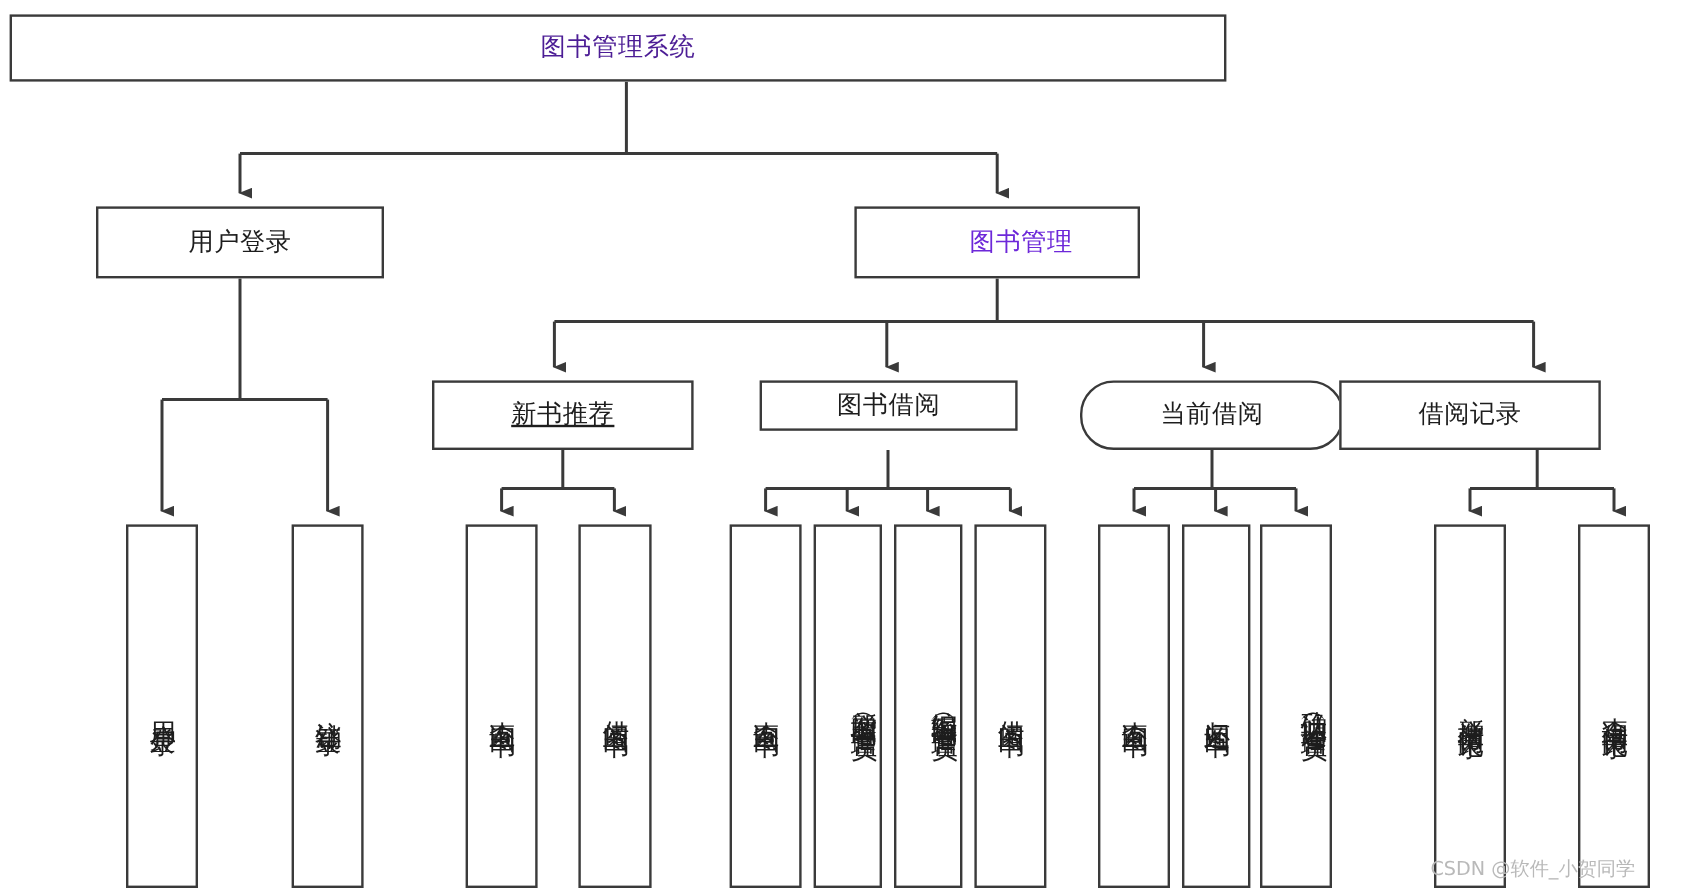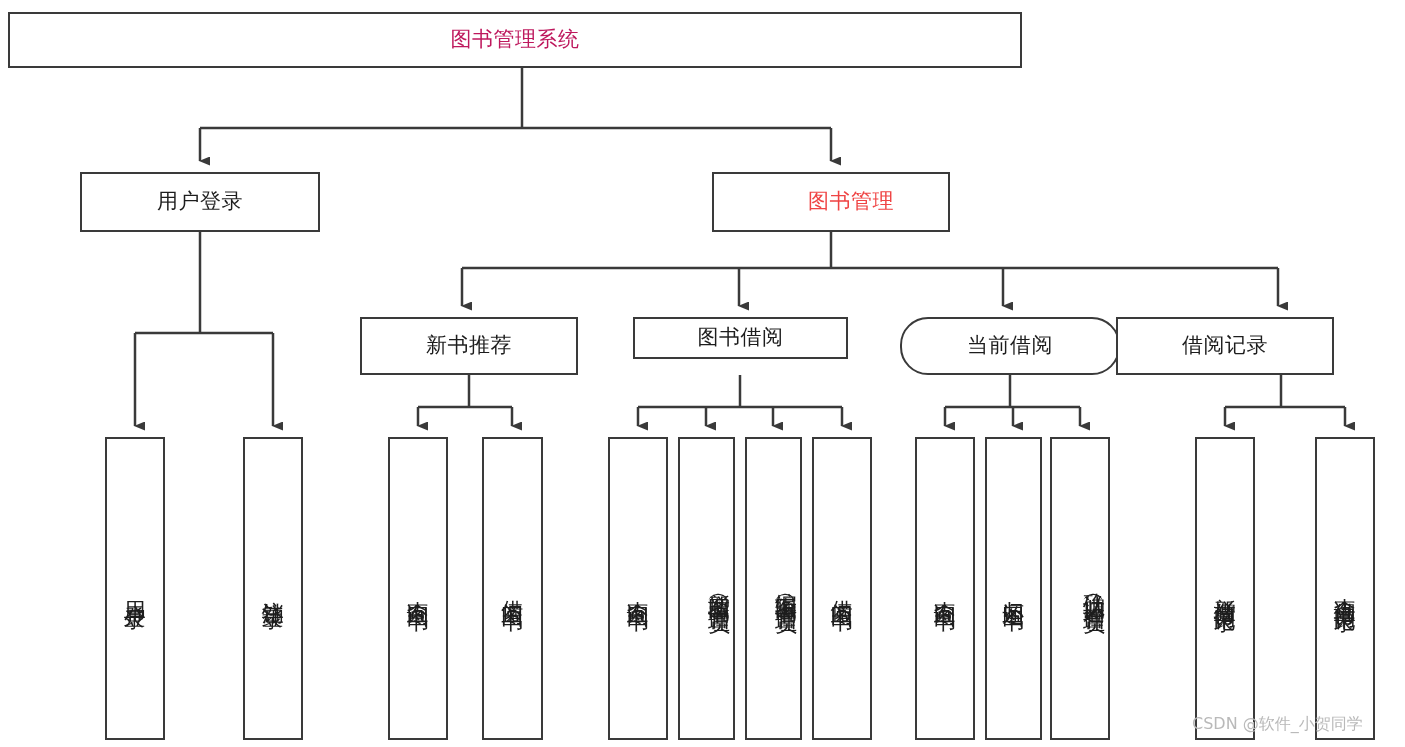--- a/index.html
+++ b/index.html
@@ -102,24 +102,24 @@
         <line x1="1013" y1="407" x2="1013" y2="426" marker-end="url(#arrowhead)"></line>
         <line x1="1080" y1="407" x2="1080" y2="426" marker-end="url(#arrowhead)"></line>
         <line x1="1281" y1="375" x2="1281" y2="407"></line>
         <line x1="1225" y1="407" x2="1345" y2="407"></line>
         <line x1="1225" y1="407" x2="1225" y2="426" marker-end="url(#arrowhead)"></line>
         <line x1="1345" y1="407" x2="1345" y2="426" marker-end="url(#arrowhead)"></line>
       </g>
   </svg>
 
   <div id="node-layer">
-      <div class="node horiz" style="left: 8px; top: 12px; width: 1014px; height: 56px; border-color: rgb(58, 58, 58); color: #be185d;">图书管理系统</div>
+      <div class="node horiz" style="left: 8px; top: 12px; width: 1014px; height: 56px; border-color: rgb(58, 58, 58); color: #4c1d95;">图书管理系统</div>
       <div class="node horiz" style="left: 80px; top: 172px; width: 240px; height: 60px; border-color: rgb(58, 58, 58); color: rgb(29, 29, 29);">用户登录</div>
-      <div class="node horiz" style="left: 712px; top: 172px; width: 238px; height: 60px; border-color: rgb(58, 58, 58); color: #ef4444; padding-left: 40px;">图书管理</div>
-      <div class="node horiz" style="left: 360px; top: 317px; width: 218px; height: 58px; border-color: rgb(58, 58, 58); color: rgb(29, 29, 29);">新书推荐</div>
+      <div class="node horiz" style="left: 712px; top: 172px; width: 238px; height: 60px; border-color: rgb(58, 58, 58); color: #6d28d9; padding-left: 40px;">图书管理</div>
+      <div class="node horiz" style="left: 360px; top: 317px; width: 218px; height: 58px; border-color: rgb(58, 58, 58); color: rgb(29, 29, 29); text-decoration: underline;">新书推荐</div>
       <div class="node horiz" style="left: 633px; top: 317px; width: 215px; height: 42px; border-color: rgb(58, 58, 58); color: rgb(29, 29, 29);">图书借阅</div>
       <div class="node horiz" style="left: 900px; top: 317px; width: 220px; height: 58px; border-color: rgb(58, 58, 58); color: rgb(29, 29, 29); border-radius: 28px;">当前借阅</div>
       <div class="node horiz" style="left: 1116px; top: 317px; width: 218px; height: 58px; border-color: rgb(58, 58, 58); color: rgb(29, 29, 29);">借阅记录</div>
       <div class="node vert" style="left: 105px; top: 437px; width: 60px; height: 303px; border-color: rgb(58, 58, 58); color: rgb(29, 29, 29);">用户登录</div>
       <div class="node vert" style="left: 243px; top: 437px; width: 60px; height: 303px; border-color: rgb(58, 58, 58); color: rgb(29, 29, 29);">注销登录</div>
       <div class="node vert" style="left: 388px; top: 437px; width: 60px; height: 303px; border-color: rgb(58, 58, 58); color: rgb(29, 29, 29);">查询图书</div>
       <div class="node vert" style="left: 482px; top: 437px; width: 61px; height: 303px; border-color: rgb(58, 58, 58); color: rgb(29, 29, 29);">借阅图书</div>
       <div class="node vert" style="left: 608px; top: 437px; width: 60px; height: 303px; border-color: rgb(58, 58, 58); color: rgb(29, 29, 29);">查询图书</div>
       <div class="node vert toptext" style="left: 678px; top: 437px; width: 57px; height: 303px; border-color: rgb(58, 58, 58); color: rgb(29, 29, 29);">新增图书（管理员）</div>
       <div class="node vert toptext" style="left: 745px; top: 437px; width: 57px; height: 303px; border-color: rgb(58, 58, 58); color: rgb(29, 29, 29);">编辑图书（管理员）</div>

